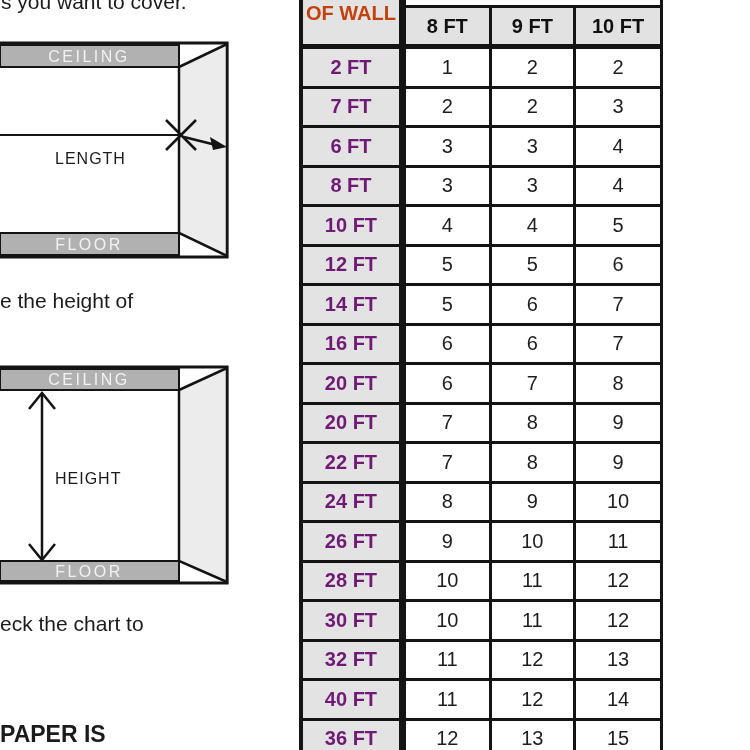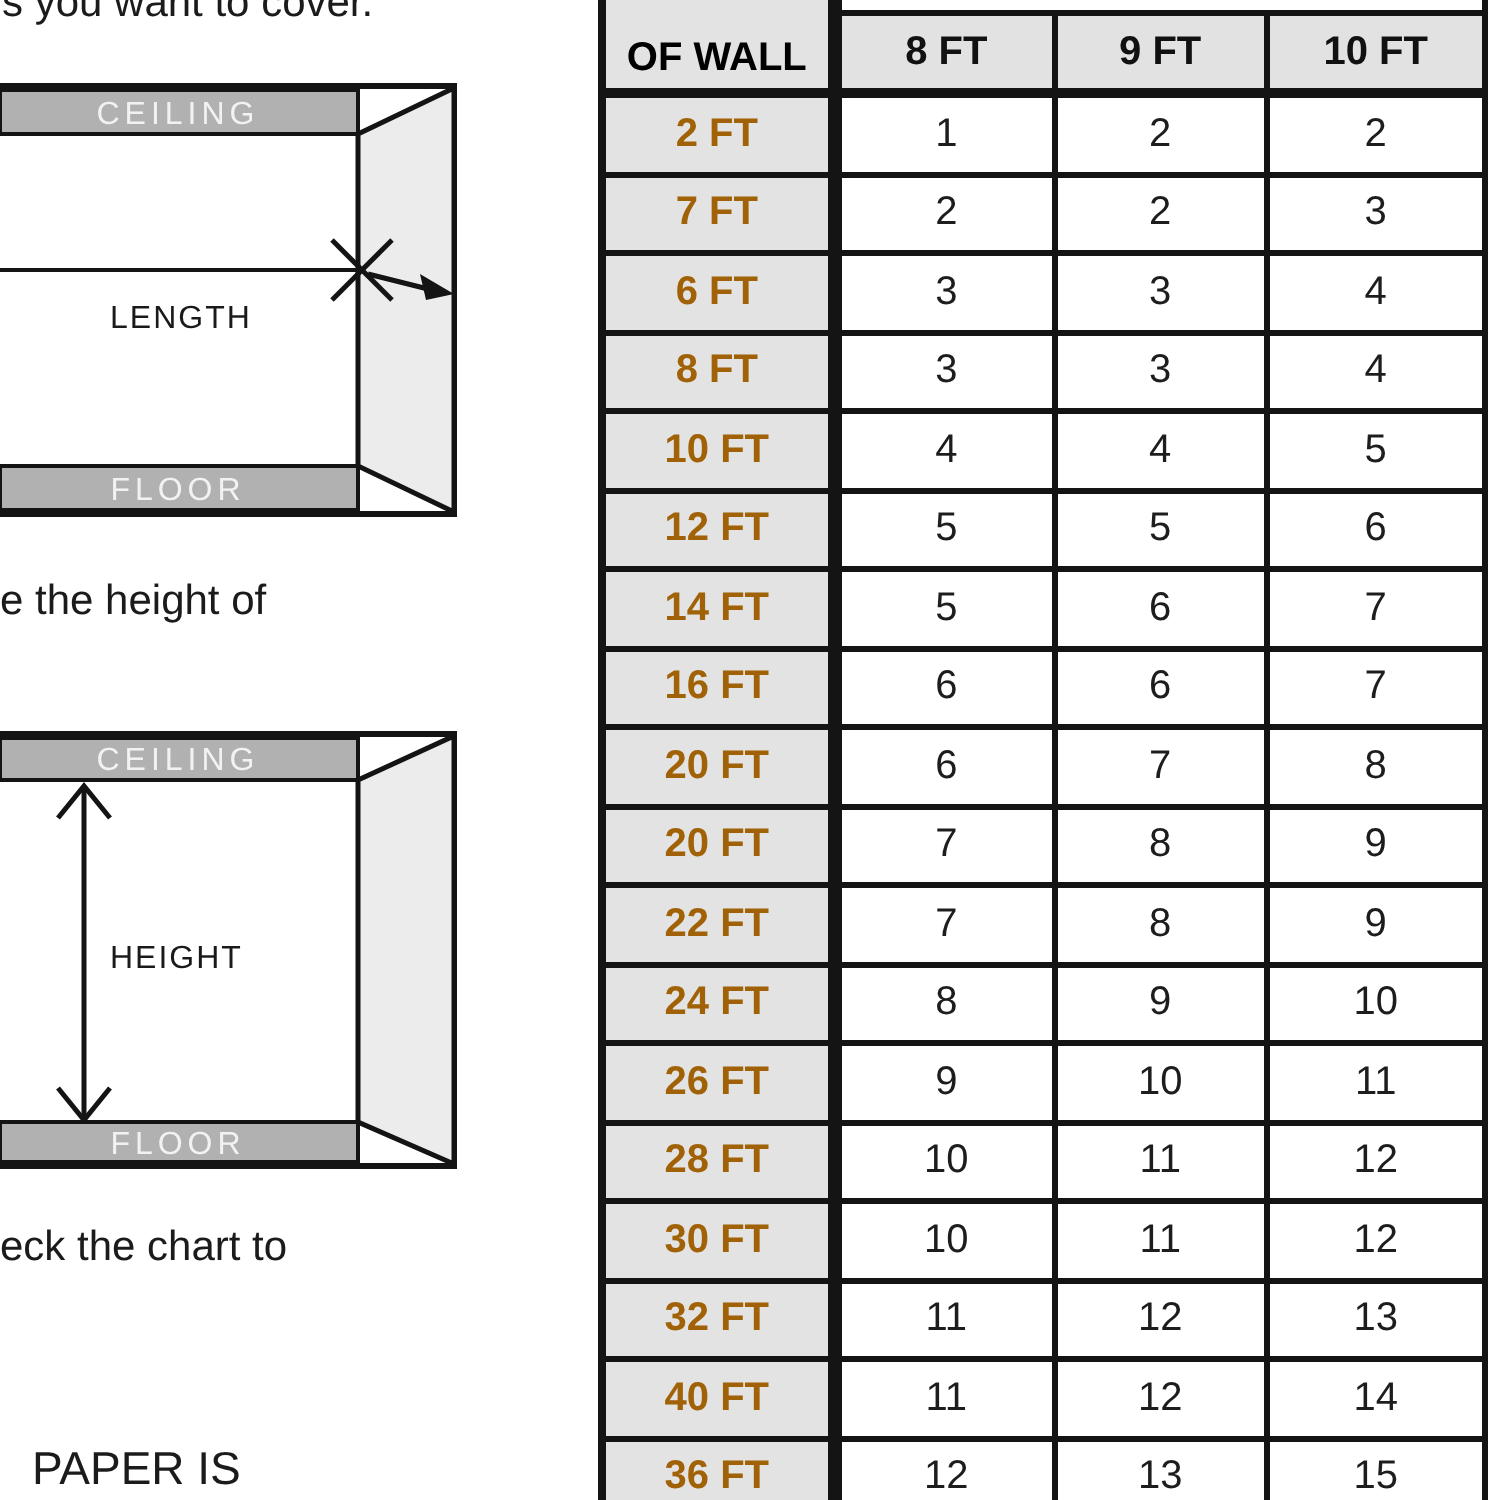--- a/index.html
+++ b/index.html
@@ -1,42 +1,42 @@
 <!DOCTYPE html>
 <html><head>
 <meta charset="utf-8">
 <style>
   html,body{margin:0;padding:0;}
   body{width:750px;height:750px;background:#fff;font-family:"Liberation Sans",sans-serif;}
-  #canvas{position:relative;width:744px;height:750px;overflow:hidden;background:#fff;}
+  #canvas{position:relative;width:663px;height:750px;overflow:hidden;background:#fff;}
 
   .frag{position:absolute;color:#1b1b1b;font-size:21px;line-height:24px;}
   #top-frag{top:-10px;left:1px;}
   #mid-frag{top:289px;left:0;text-align:center;}
   #note-frag{top:612px;left:0;}
-  #head-frag{top:722px;left:16px;font-weight:normal;font-size:23px;}
+  #head-frag{top:722px;left:0;font-weight:bold;font-size:23px;}
 
   .diag{position:absolute;left:0;}
   #diag-length{top:40px;}
   #diag-height{top:362px;}
   .diag text{font-family:"Liberation Sans",sans-serif;}
   .band-label{fill:#f2f2f2;font-size:16px;letter-spacing:2.5px;}
   .measure-label{fill:#1a1a1a;font-size:16px;letter-spacing:1px;}
 
   .tablewrap{position:absolute;top:0;left:299px;}
   table{border-collapse:collapse;table-layout:fixed;}
   td{border:3px solid #141414;text-align:center;padding:0;}
   td.corner{background:#e3e3e3;border-left:4px solid #141414;border-right:7px solid #141414;
-    border-top:0;border-bottom:5px solid #141414;font-weight:bold;font-size:20px;color:#000000;
-    vertical-align:top;padding-top:18px;}
+    border-top:0;border-bottom:5px solid #141414;font-weight:bold;font-size:20px;color:#c2410c;
+    vertical-align:top;padding-top:2px;}
   td.cut{border-top:0;height:5px;background:#fff;border-bottom:3px solid #141414;}
   td.hcell{background:#e2e2e2;height:36px;font-weight:bold;font-size:20px;color:#111;
     border-bottom:5px solid #141414;}
   tbody td{height:36.5px;font-size:20px;color:#1d1d1d;background:#fff;}
-  tbody td.lbl{background:#e3e3e3;font-weight:bold;color:#a16207;
+  tbody td.lbl{background:#e3e3e3;font-weight:bold;color:#701a75;
     border-left:4px solid #141414;border-right:7px solid #141414;}
 </style>
 </head>
 <body>
 
 <div id="canvas">
 
   <div class="frag" id="top-frag">s you want to cover.</div>
 
   <svg class="diag" id="diag-length" width="236" height="222" viewBox="0 0 236 222">

